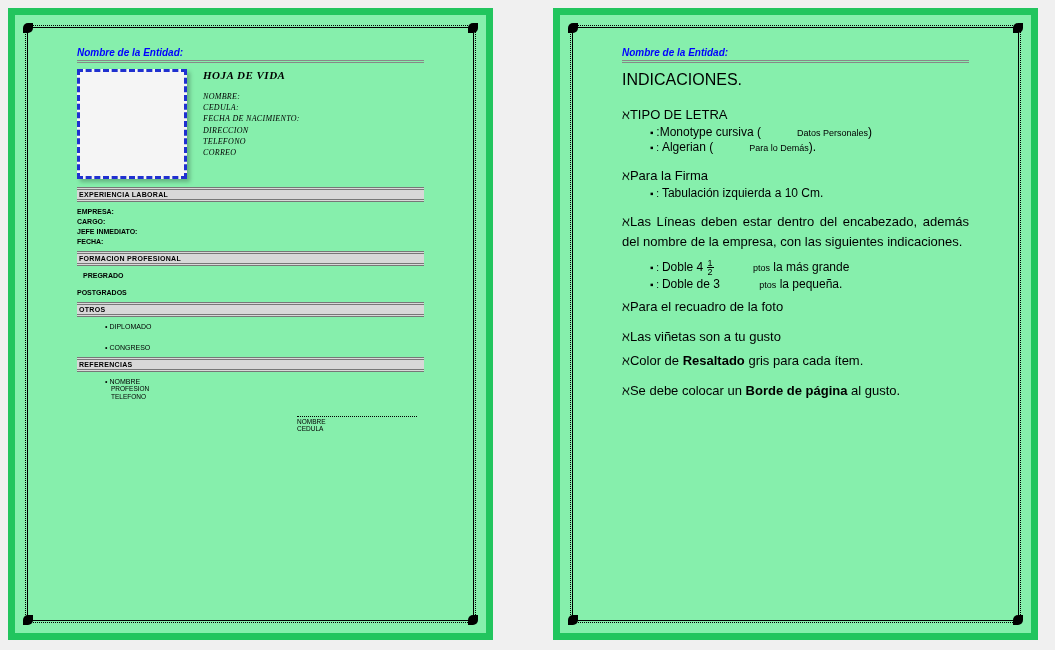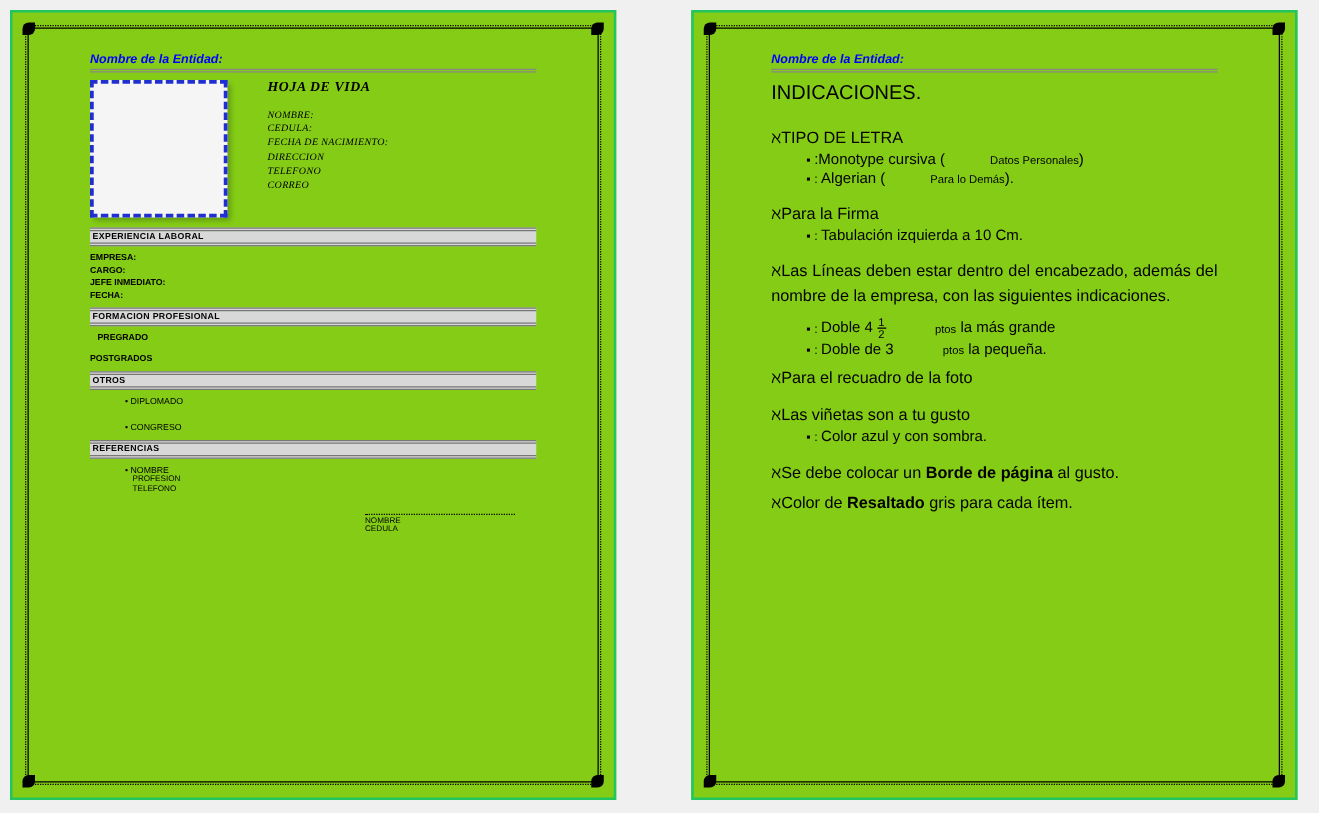--- a/index.html
+++ b/index.html
@@ -8,22 +8,22 @@
     display: flex;
     gap: 60px;
     padding: 8px;
     font-family: Arial, sans-serif;
     width: 1055px;
     height: 650px;
   }
   .page {
     width: 485px;
     height: 632px;
-    background: #84cc16;
-    border: 2px solid #22c55e;
+    background: #86efac;
+    border: 7px solid #22c55e;
     position: relative;
     padding: 22px;
   }
   .deco-border {
     position: absolute;
     inset: 12px;
     border: 1px solid #000;
     pointer-events: none;
   }
   .deco-border::before {
@@ -54,21 +54,21 @@
     font-weight: bold;
     font-style: italic;
     margin-bottom: 2px;
   }
   .dbl-line {
     border-top: 3px double #888;
     margin-bottom: 6px;
   }
   .top-row {
     display: flex;
-    gap: 32px;
+    gap: 16px;
     margin-bottom: 8px;
   }
   .photo-box {
     width: 110px;
     height: 110px;
     border: 3px dashed #2030d0;
     background: #f5f5f5;
     box-shadow: 3px 3px 4px rgba(0,0,0,0.25);
     flex-shrink: 0;
   }
@@ -230,18 +230,17 @@
 
     <div class="bul1" style="margin-top:12px">Para la Firma</div>
     <div class="sub">Tabulación izquierda a 10 Cm.</div>
 
     <div class="bul1 just" style="margin-top:12px">Las Líneas deben estar dentro del encabezado, además del nombre de la empresa, con las siguientes indicaciones.</div>
     <div class="sub" style="margin-top:8px"><span>Doble 4 </span><span class="frac"><span class="n">1</span><span class="d">2</span></span> <span class="small">ptos</span><span> la más grande</span></div>
     <div class="sub"><span>Doble de 3 </span><span class="small">ptos</span><span> la pequeña.</span></div>
 
     <div class="bul1">Para el recuadro de la foto</div>
     <div class="bul1" style="margin-top:12px">Las viñetas son a tu gusto</div>
-    <div class="sub">Color azul y con sombra.</div>
-
+
+    <div class="bul1"><span>Color de </span><b>Resaltado</b><span> gris para cada ítem.</span></div>
     <div class="bul1" style="margin-top:12px"><span>Se debe colocar un </span><b>Borde de página</b><span> al gusto.</span></div>
-    <div class="bul1"><span>Color de </span><b>Resaltado</b><span> gris para cada ítem.</span></div>
   </div>
 </div>
 
 </body></html>

